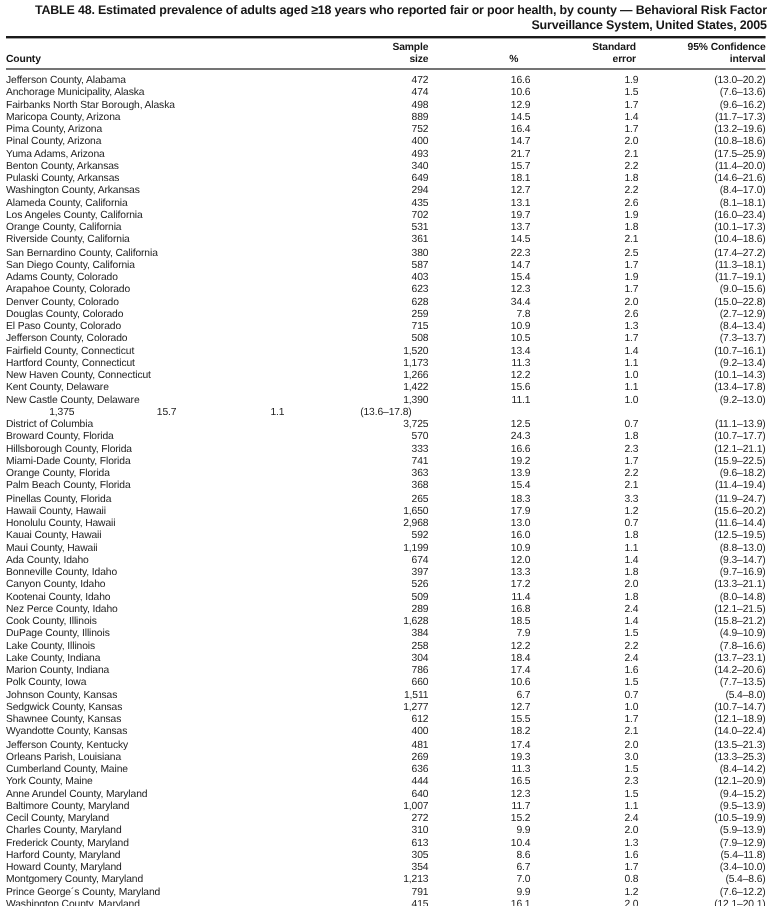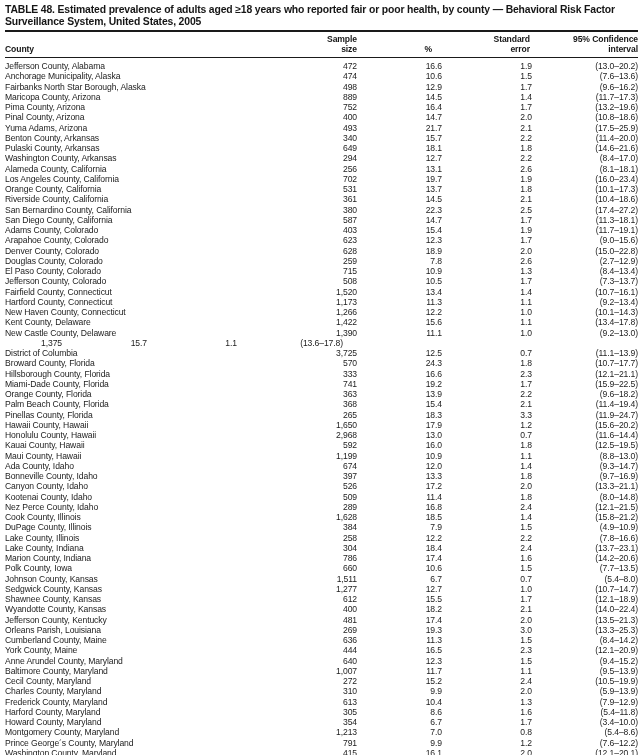--- a/index.html
+++ b/index.html
@@ -23,20 +23,21 @@
   }
 
   .title {
     font-weight: bold;
     font-size: 10.4px;
     line-height: 11.5px;
     letter-spacing: -0.15px;
     white-space: pre-line;
     width: 634px;
     color: #161616;
+    text-align: right;
   }
 
   .rule-heavy {
     height: 2px;
     background: #1a1a1a;
     margin-top: 3px;
   }
   .rule-light {
     height: 1px;
     background: #1a1a1a;
@@ -176,21 +177,21 @@
     <div class="trow">
       <div class="col-county">Washington County, Arkansas</div>
       <div class="col-n">294</div>
       <div class="col-pct">12.7</div>
       <div class="col-se">2.2</div>
       <div class="col-ci">(8.4–17.0)</div>
     </div>
 
     <div class="trow">
       <div class="col-county">Alameda County, California</div>
-      <div class="col-n">256</div>
+      <div class="col-n">435</div>
       <div class="col-pct">13.1</div>
       <div class="col-se">2.6</div>
       <div class="col-ci">(8.1–18.1)</div>
     </div>
 
     <div class="trow">
       <div class="col-county">Los Angeles County, California</div>
       <div class="col-n">702</div>
       <div class="col-pct">19.7</div>
       <div class="col-se">1.9</div>
@@ -241,21 +242,21 @@
       <div class="col-county">Arapahoe County, Colorado</div>
       <div class="col-n">623</div>
       <div class="col-pct">12.3</div>
       <div class="col-se">1.7</div>
       <div class="col-ci">(9.0–15.6)</div>
     </div>
 
     <div class="trow">
       <div class="col-county">Denver County, Colorado</div>
       <div class="col-n">628</div>
-      <div class="col-pct">18.9</div>
+      <div class="col-pct">34.4</div>
       <div class="col-se">2.0</div>
       <div class="col-ci">(15.0–22.8)</div>
     </div>
 
     <div class="trow">
       <div class="col-county">Douglas County, Colorado</div>
       <div class="col-n">259</div>
       <div class="col-pct">7.8</div>
       <div class="col-se">2.6</div>
       <div class="col-ci">(2.7–12.9)</div>

